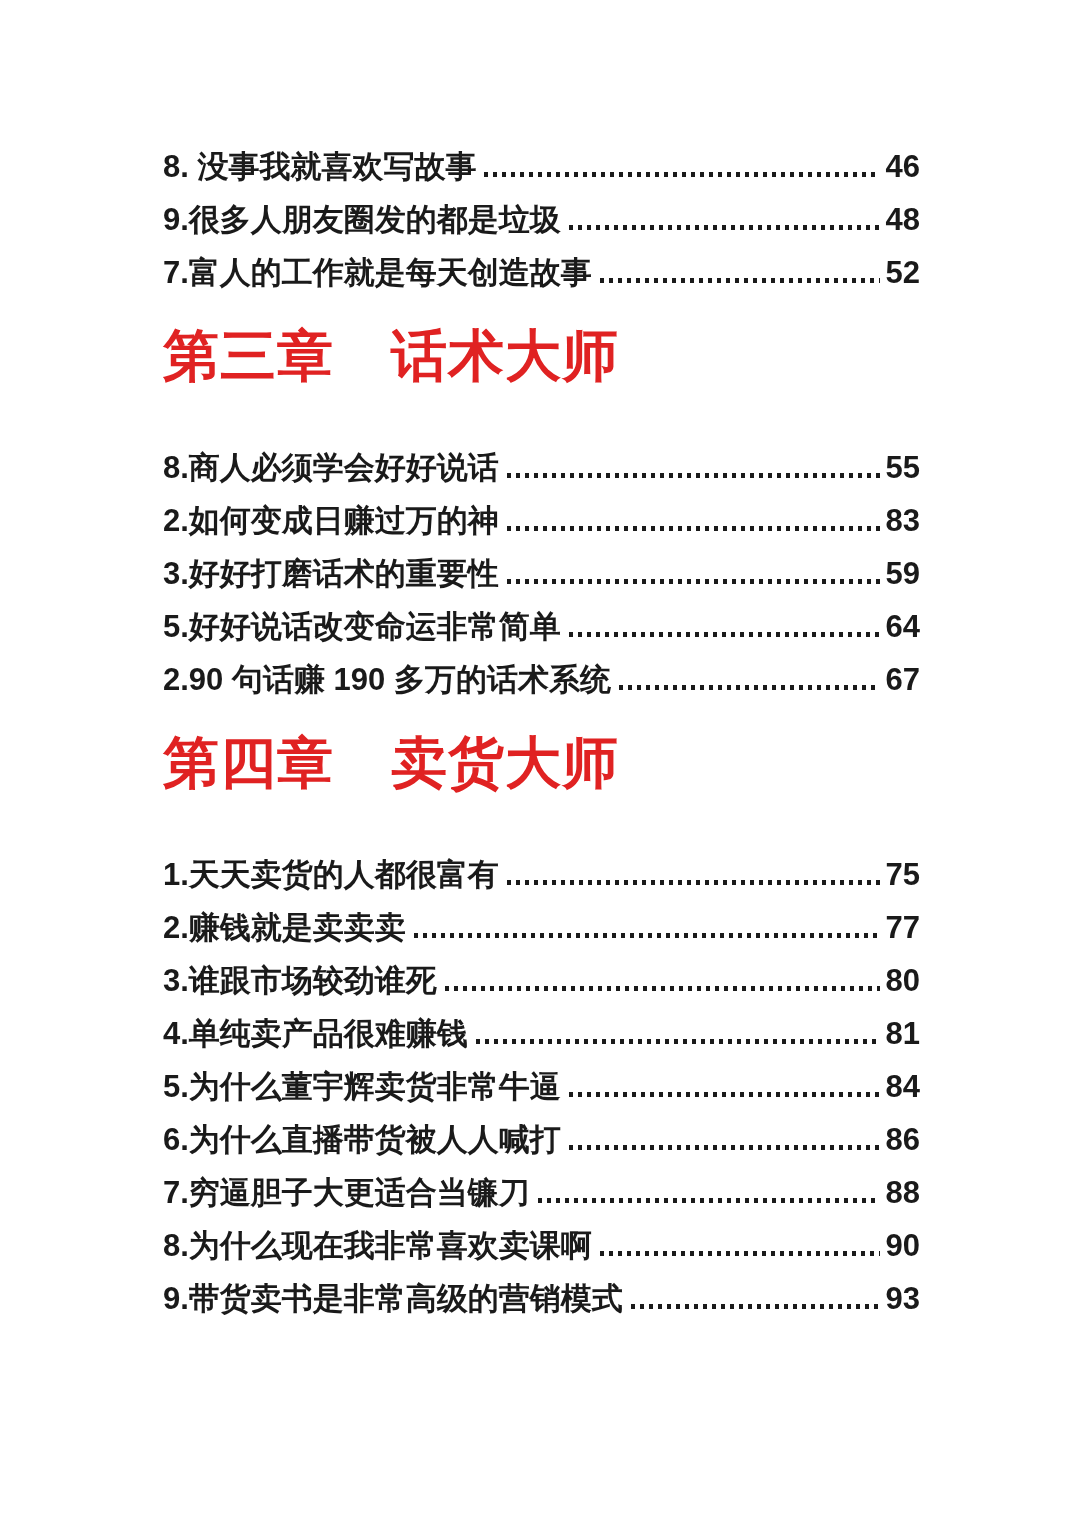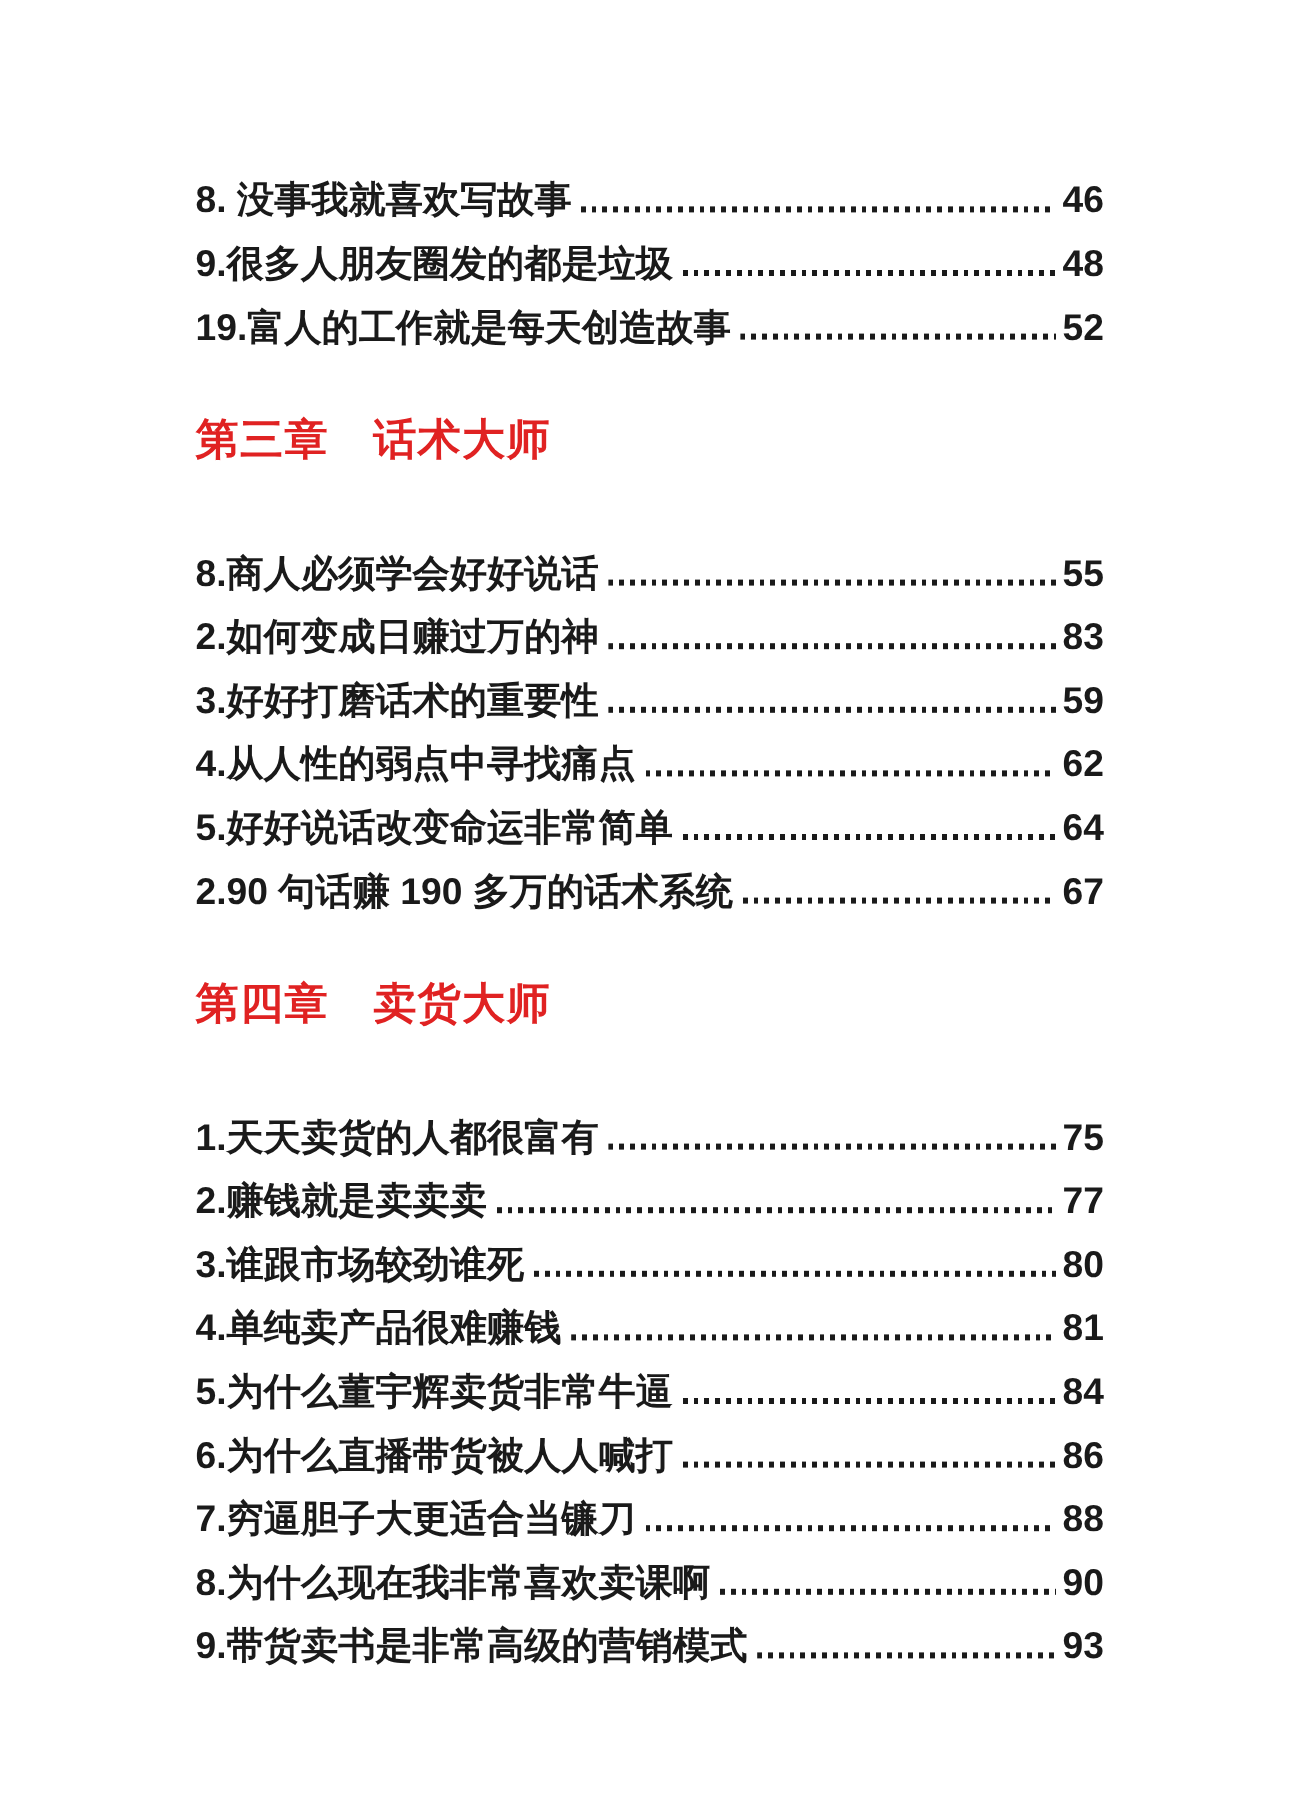--- a/index.html
+++ b/index.html
@@ -18,25 +18,25 @@
     box-sizing: border-box;
     width: 1080px;
     height: 1444px;
     padding: 140px 160px 0 163px;
     background: #ffffff;
   }
   .toc-section {
     margin: 0;
   }
   .chapter-heading {
-    font-size: 36px;
+    font-size: 56px;
     line-height: 50px;
     font-weight: 800;
     color: var(--accent, #e02222);
-    margin: 42px 0 60px 0;
+    margin: 32px 0 60px 0;
     letter-spacing: 1px;
     white-space: nowrap;
   }
   .toc-row {
     display: flex;
     align-items: baseline;
     line-height: 53px;
     white-space: nowrap;
   }
   .toc-label {
@@ -77,21 +77,21 @@
     <span class="toc-page">46</span>
   </div>
 
   <div class="toc-row">
     <span class="toc-label">9.很多人朋友圈发的都是垃圾</span>
     <span class="toc-dots"></span>
     <span class="toc-page">48</span>
   </div>
 
   <div class="toc-row">
-    <span class="toc-label">19.富人的工作就是每天创造故事</span>
+    <span class="toc-label">7.富人的工作就是每天创造故事</span>
     <span class="toc-dots"></span>
     <span class="toc-page">52</span>
   </div>
 </div>
   </section>
 
   <section class="toc-section">
     <h2 class="chapter-heading">第三章　话术大师</h2>
     <div class="toc-entries">
   <div class="toc-row">
@@ -105,25 +105,20 @@
     <span class="toc-dots"></span>
     <span class="toc-page">83</span>
   </div>
 
   <div class="toc-row">
     <span class="toc-label">3.好好打磨话术的重要性</span>
     <span class="toc-dots"></span>
     <span class="toc-page">59</span>
   </div>
 
-  <div class="toc-row">
-    <span class="toc-label">4.从人性的弱点中寻找痛点</span>
-    <span class="toc-dots"></span>
-    <span class="toc-page">62</span>
-  </div>
 
   <div class="toc-row">
     <span class="toc-label">5.好好说话改变命运非常简单</span>
     <span class="toc-dots"></span>
     <span class="toc-page">64</span>
   </div>
 
   <div class="toc-row">
     <span class="toc-label">2.90 句话赚 190 多万的话术系统</span>
     <span class="toc-dots"></span>

